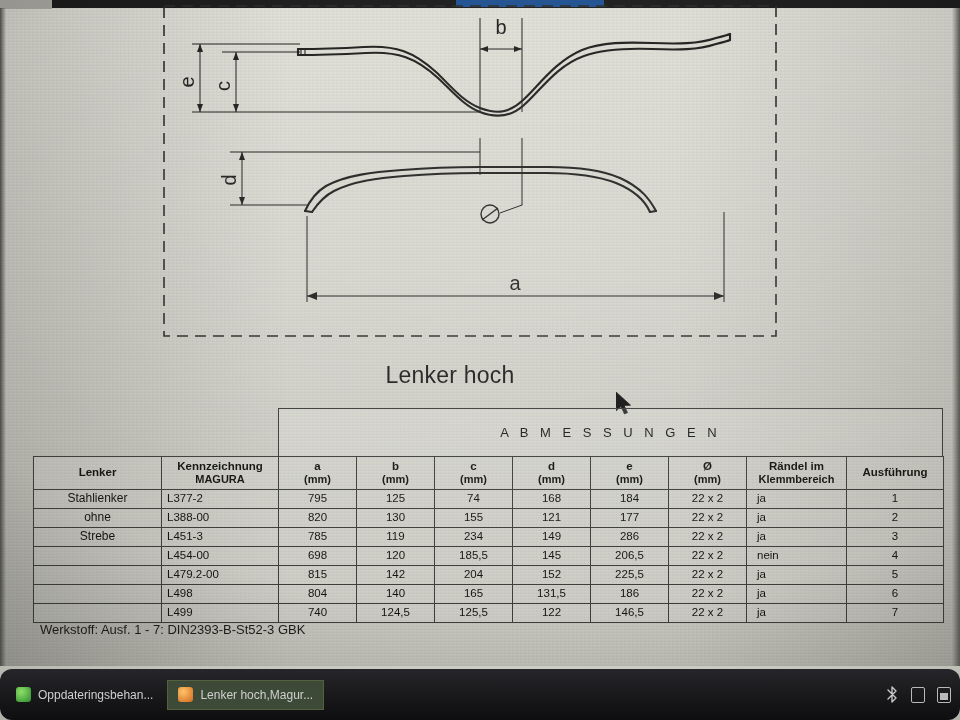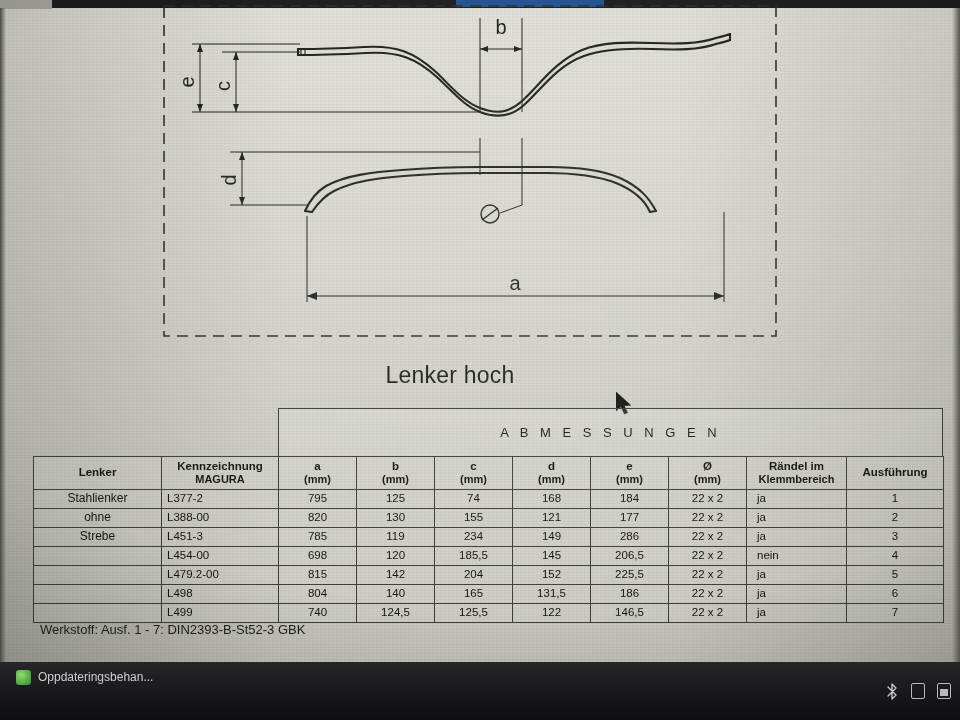--- a/index.html
+++ b/index.html
@@ -176,25 +176,27 @@
     font-size: 13px;
     color: #1d1d1a;
   }
 
   
   #taskbar {
     position: absolute;
     left: 0;
     bottom: 0;
     width: 960px;
-    height: 58px;
+    height: 51px;
     background: linear-gradient(180deg, #26262a 0%, #17171a 60%, #0e0e10 100%);
     display: flex;
+    align-items: center;
     padding-left: 6px;
     box-sizing: border-box;
+    border-radius: 12px;
   }
   .task-btn {
     display: flex;
     align-items: center;
     gap: 7px;
     height: 30px;
     padding: 0 10px;
     margin-right: 4px;
     color: #cfcfcf;
     font-size: 12px;
@@ -519,20 +521,24 @@
 
   <div id="vignette"></div>
   <div id="screen-edge-l"></div>
   <div id="screen-edge-r"></div>
 
   <div id="taskbar">
     <div class="task-btn">
       <span class="tb-icon green"></span>
       <span>Oppdateringsbehan...</span>
     </div>
+    <div class="task-btn active">
+      <span class="tb-icon orange"></span>
+      <span>Lenker hoch,Magur...</span>
+    </div>
     <div id="tray">
       <span class="tray-ico">
         <svg width="12" height="17" viewBox="0 0 12 17" xmlns="http://www.w3.org/2000/svg">
           <path d="M2,4 L10,12 L6,16 L6,1 L10,5 L2,13" fill="none" stroke="#c6c6c6" stroke-width="1.4" stroke-linejoin="round" stroke-linecap="round"></path>
         </svg>
       </span>
       <span class="tray-ico">
         <span class="tray-box"></span>
       </span>
       <span class="tray-ico">

